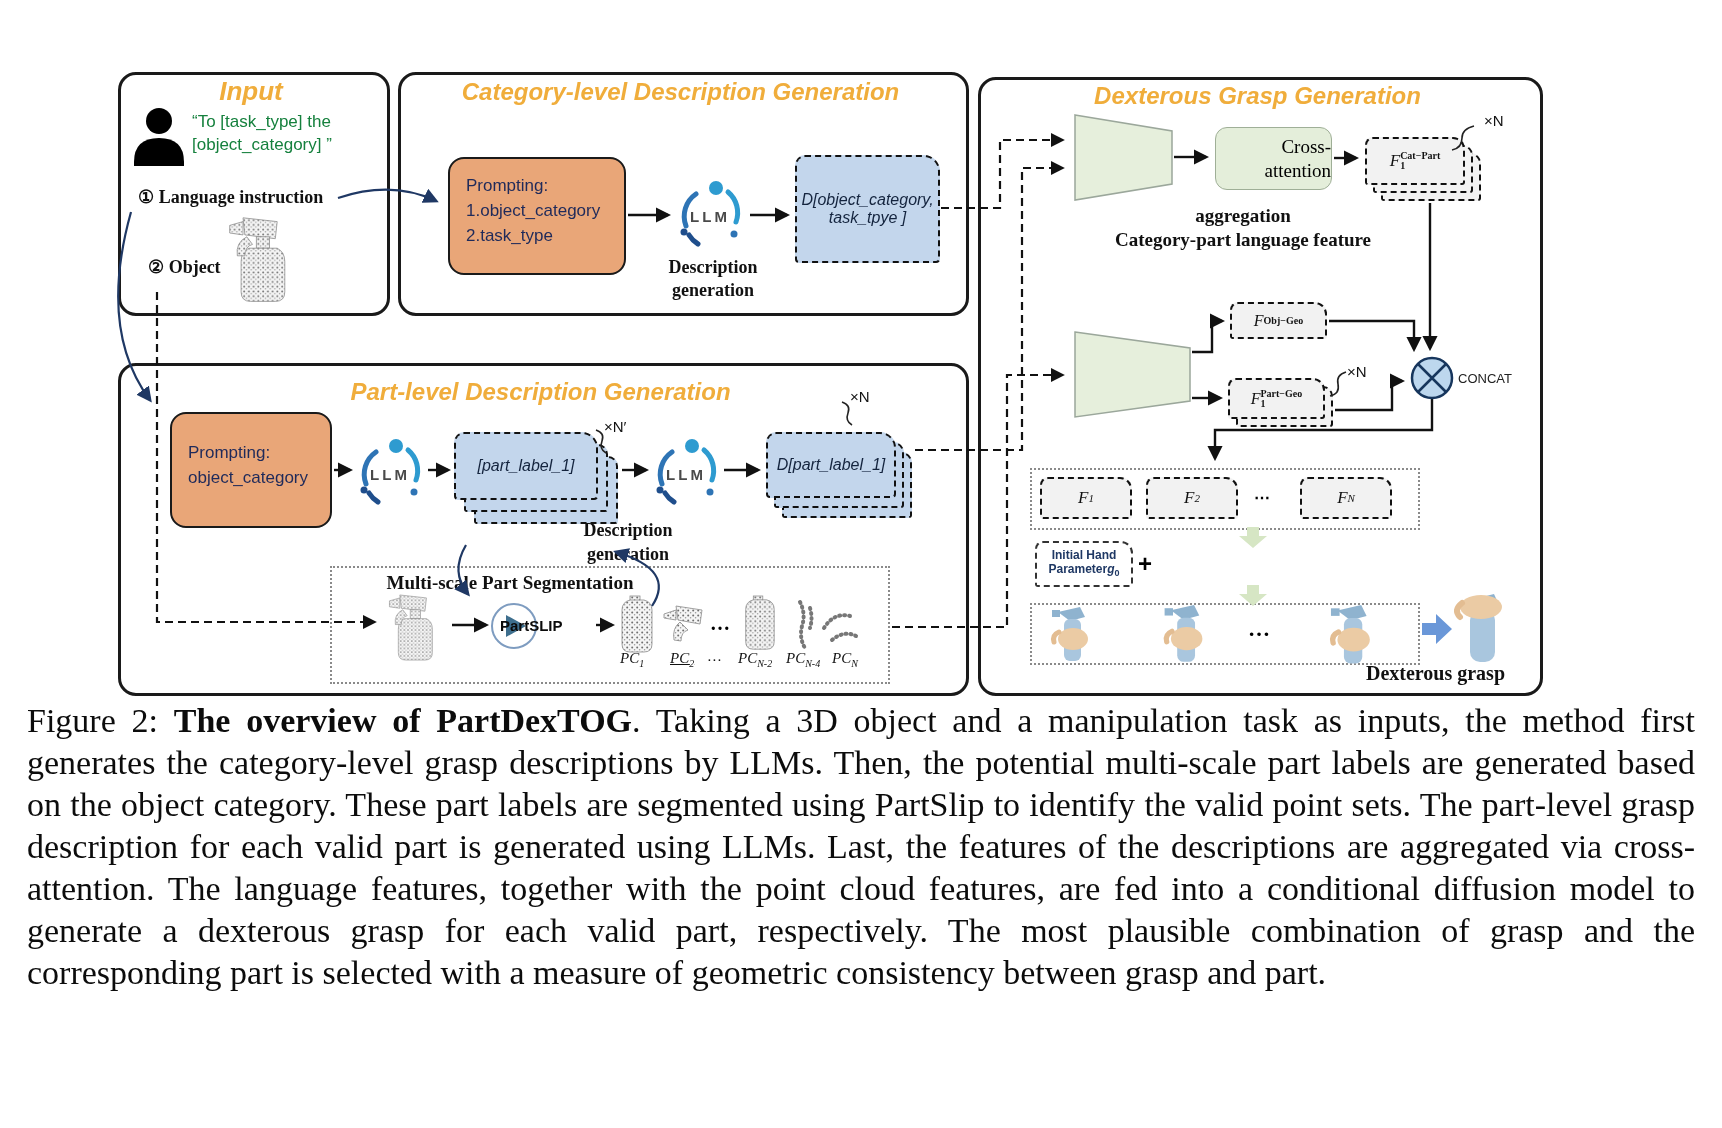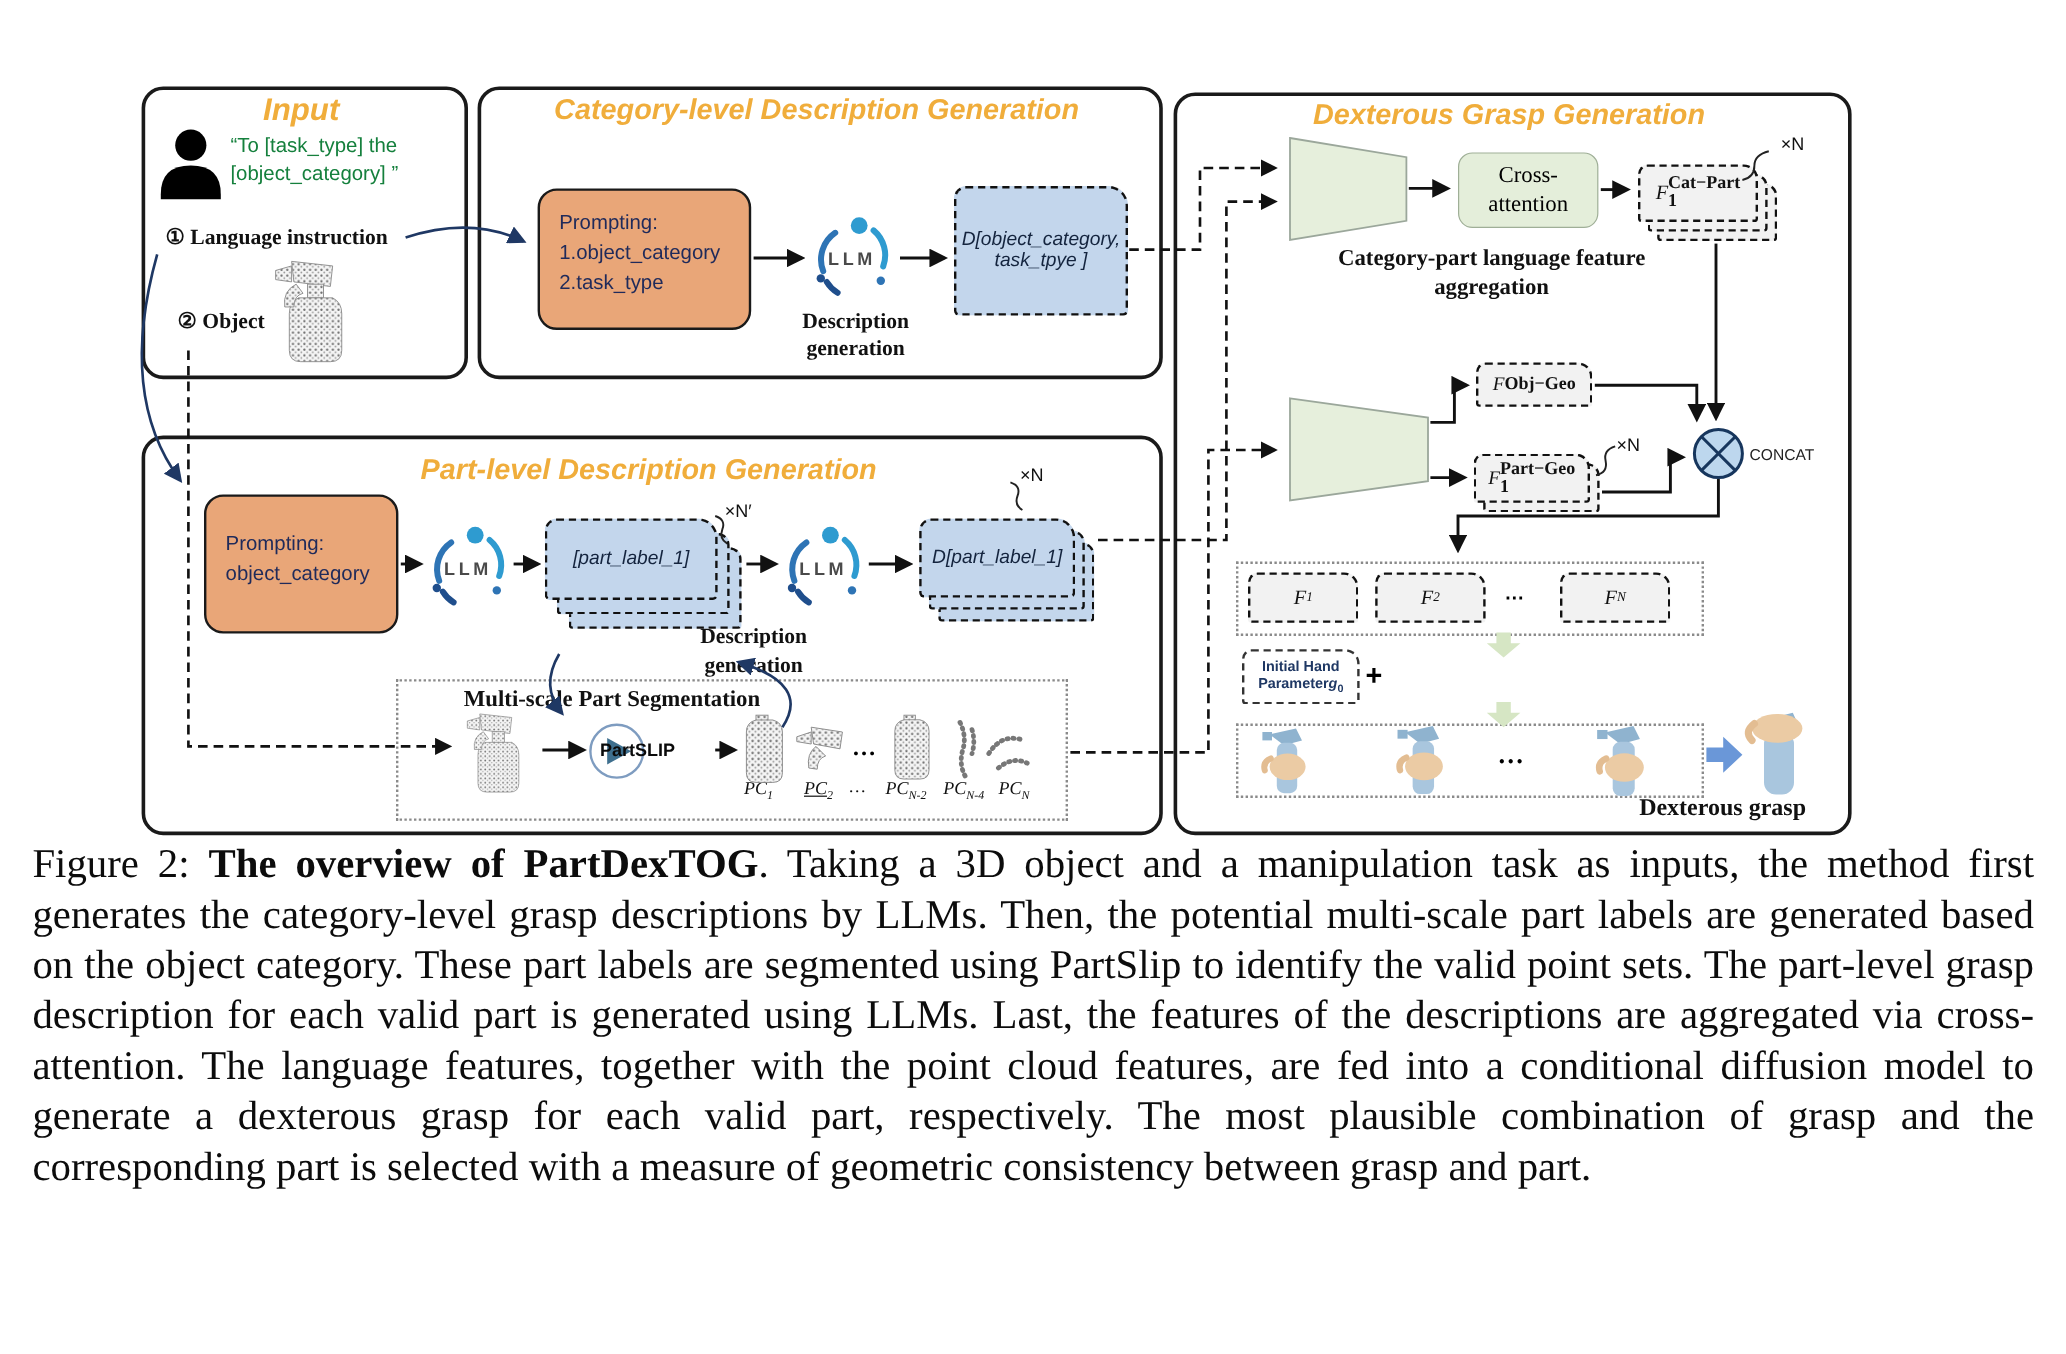--- a/index.html
+++ b/index.html
@@ -10,26 +10,26 @@
   .sect-title{position:absolute;font:italic bold 24px "Liberation Sans",sans-serif;color:#F0AD3B;text-align:center;}
   .orange{position:absolute;background:#E9A678;border:2.5px solid #1a1a1a;border-radius:16px;
           color:#1F2A5A;font:17px "Liberation Sans",sans-serif;line-height:25px;padding:14px 0 0 16px;box-sizing:border-box;}
   .bluebox{position:absolute;background:#C3D6EC;border:2px dashed #111;border-radius:10px 16px 4px 4px;
            display:flex;flex-direction:column;align-items:center;justify-content:center;
            font:italic 16px "Liberation Sans",sans-serif;color:#14243E;text-align:center;box-sizing:border-box;}
   .bluestack{position:absolute;background:#C3D6EC;border:2px dashed #111;border-radius:6px 10px 3px 3px;box-sizing:border-box;}
   .graybox{position:absolute;background:#F2F2F2;border:2px dashed #111;border-radius:8px 12px 3px 3px;
            display:flex;align-items:center;justify-content:center;box-sizing:border-box;}
   .graystack{position:absolute;background:#F2F2F2;border:2px dashed #111;border-radius:6px 10px 3px 3px;box-sizing:border-box;}
-  .greenbox{position:absolute;background:#E4EEDA;border:1.5px solid #9FAF97;display:flex;align-items:center;
+  .greenbox{position:absolute;background:#E4EEDA;border:1.5px solid #9FAF97;display:flex;align-items:flex-end;
             justify-content:center;box-sizing:border-box;}
   .dottedbox{position:absolute;border:2px dotted #8a8a8a;box-sizing:border-box;}
   .serifb{font-family:"Liberation Serif",serif;font-weight:bold;color:#111;}
   .flabel{font:italic 17px "Liberation Serif",serif;color:#111;}
-  .ss{display:inline-flex;flex-direction:column;align-items:flex-start;line-height:1;font-size:15px;
+  .ss{display:inline-flex;flex-direction:column;align-items:flex-start;line-height:1;font-size:10px;
       vertical-align:-7px;font-style:normal;font-weight:bold;}
   .ss .sp{display:block;}
   .xn{position:absolute;font:15px "Liberation Sans",sans-serif;color:#111;}
   .llm-text{position:absolute;font:bold 15px "Liberation Sans",sans-serif;letter-spacing:3px;color:#4a4a4a;text-align:center;}
   .pcl{position:absolute;font:italic 15px "Liberation Serif",serif;color:#111;}
   .pcl sub{font-size:10px;}
   #caption{position:absolute;left:27px;top:700px;width:1668px;font:34px "Liberation Serif",serif;
            line-height:42px;color:#0c0c0c;text-align:justify;}
   svg.layer{position:absolute;left:0;top:0;pointer-events:none;}
 </style>
@@ -194,22 +194,22 @@
   <div class="graybox flabel" style="left:1365px;top:137px;width:100px;height:48px;">
     <i>F</i>
       <span class="ss">
         <span class="sp">Cat−Part</span>
         <span class="sp">1</span>
       </span>
   </div>
   <div class="xn" style="left:1484px;top:112px;">×N</div>
 
   <div class="abs serifb" style="left:1063px;top:204px;width:360px;font-size:19px;text-align:center;line-height:24px;">
+    <div>aggregation</div>
     <div>Category-part language feature</div>
-    <div>aggregation</div>
   </div>
 
   <div class="abs" style="left:1078px;top:364px;width:110px;font:19px 'Liberation Serif',serif;text-align:center;">PointNet++</div>
 
   <div class="graybox flabel" style="left:1230px;top:302px;width:97px;height:37px;font-size:16px;">
     <i>F</i>
       <span class="ss">
         <span class="sp">Obj−Geo</span>
       </span>
   </div>

